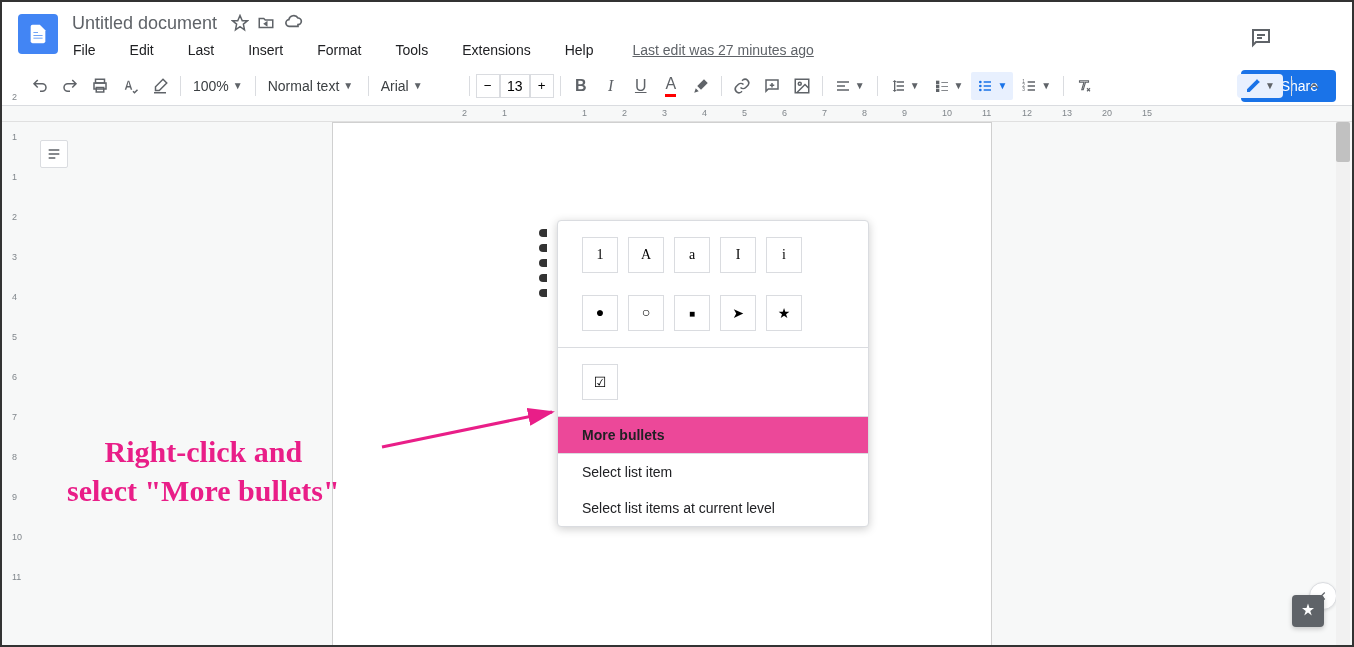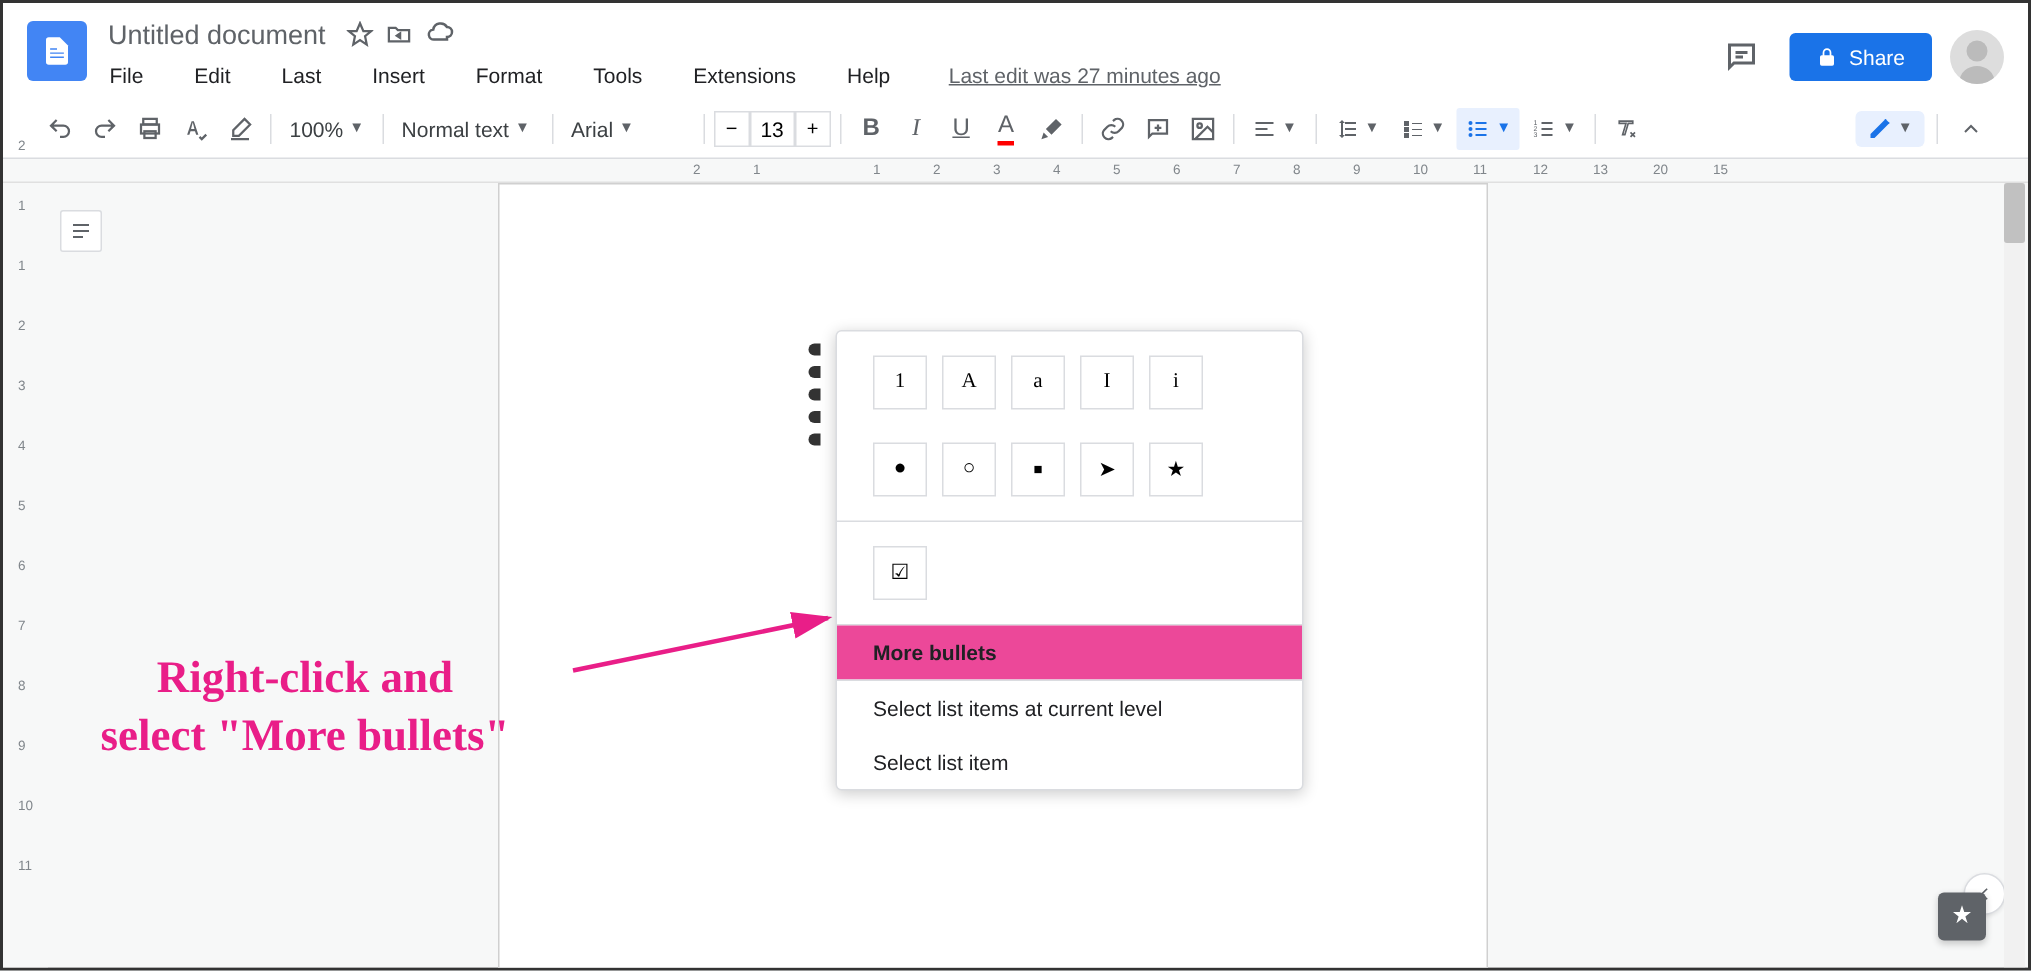--- a/index.html
+++ b/index.html
@@ -9,21 +9,21 @@
 .header { display: flex; align-items: flex-start; padding: 8px 16px 0; height: 64px; }
 .logo { width: 40px; height: 40px; background: #4285f4; border-radius: 4px; display: flex; align-items: center; justify-content: center; margin-right: 8px; margin-top: 4px; }
 .logo svg { width: 22px; height: 28px; }
 .title-area { flex: 1; }
 .title-row { display: flex; align-items: center; gap: 8px; height: 26px; }
 .doc-title { font-size: 18px; color: #5f6368; padding: 2px 6px; }
 .title-icon { color: #5f6368; cursor: pointer; display: inline-flex; }
 .menu-row { display: flex; align-items: center; gap: 20px; margin-top: 2px; }
 .menu-item { font-size: 14px; color: #202124; padding: 4px 7px; cursor: pointer; border-radius: 4px; }
 .last-edit { font-size: 14px; color: #5f6368; margin-left: 12px; text-decoration: underline; cursor: pointer; }
-.header-right { display: flex; align-items: center; gap: 12px; margin-top: 8px; }
+.header-right { display: flex; align-items: flex-start; gap: 12px; margin-top: 8px; flex-direction: column; }
 .comment-btn { width: 40px; height: 40px; border: none; background: none; cursor: pointer; color: #5f6368; display: flex; align-items: center; justify-content: center; border-radius: 50%; }
 .share-btn { background: #1a73e8; color: #fff; border: none; padding: 8px 18px; border-radius: 4px; font-size: 14px; font-weight: 500; display: flex; align-items: center; gap: 8px; cursor: pointer; }
 .avatar { width: 36px; height: 36px; border-radius: 50%; background: #ddd; overflow: hidden; cursor: pointer; }
 
 
 .toolbar { display: flex; align-items: center; padding: 4px 24px; border-bottom: 1px solid #dadce0; height: 40px; gap: 2px; }
 .tb-btn { width: 28px; height: 28px; border: none; background: none; cursor: pointer; color: #5f6368; display: flex; align-items: center; justify-content: center; border-radius: 2px; font-size: 16px; }
 .tb-sep { width: 1px; height: 20px; background: #dadce0; margin: 0 4px; }
 .tb-dropdown { display: flex; align-items: center; padding: 0 6px; height: 28px; font-size: 14px; color: #3c4043; cursor: pointer; border-radius: 2px; gap: 4px; }
 .tb-fontsize { display: flex; align-items: center; }
@@ -345,22 +345,22 @@
     </div>
     <div class="cm-sep"></div>
     <div class="cm-section">
       <div class="cm-row">
         <div class="cm-opt">☑</div>
       </div>
     </div>
     <div class="cm-sep"></div>
     <div class="cm-item hover">More bullets</div>
     <div class="cm-sep"></div>
+    <div class="cm-item">Select list item</div>
     <div class="cm-item">Select list items at current level</div>
-    <div class="cm-item">Select list item</div>
   </div>
 
   <div class="annotation">
     <div style="text-align:center">Right-click and</div>
     <div>select "More bullets"</div>
   </div>
   <svg class="arrow" style="left:370px;top:265px" width="200" height="70" viewBox="0 0 200 70">
     <defs>
         <marker id="ah" markerWidth="10" markerHeight="10" refX="8" refY="3" orient="auto">
           <path d="M0,0 L0,6 L9,3 z" fill="#e91e88"></path>

